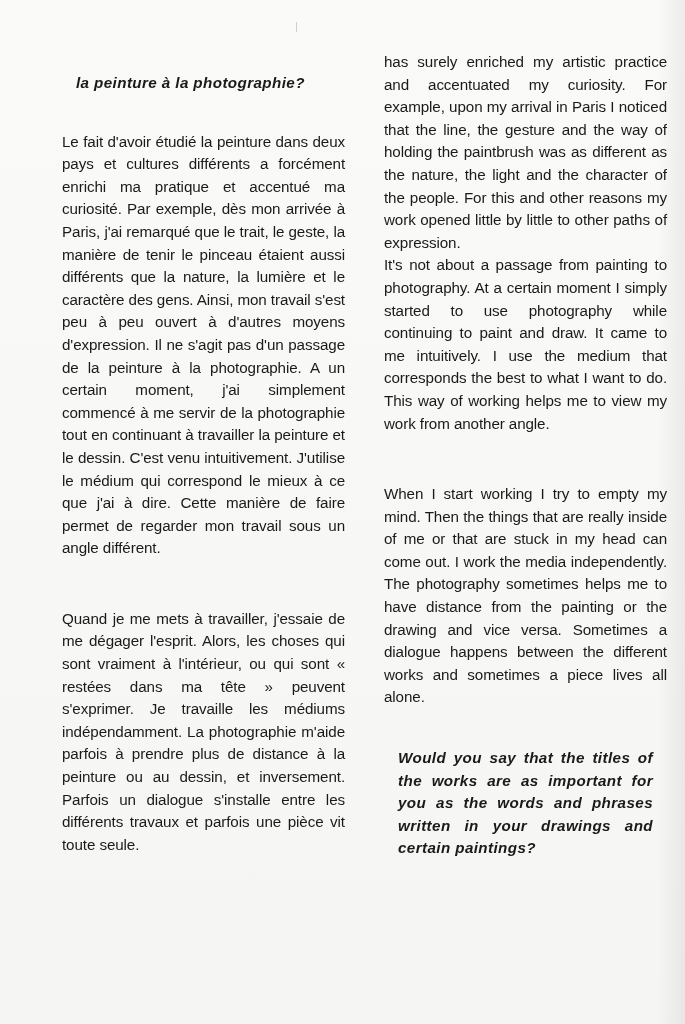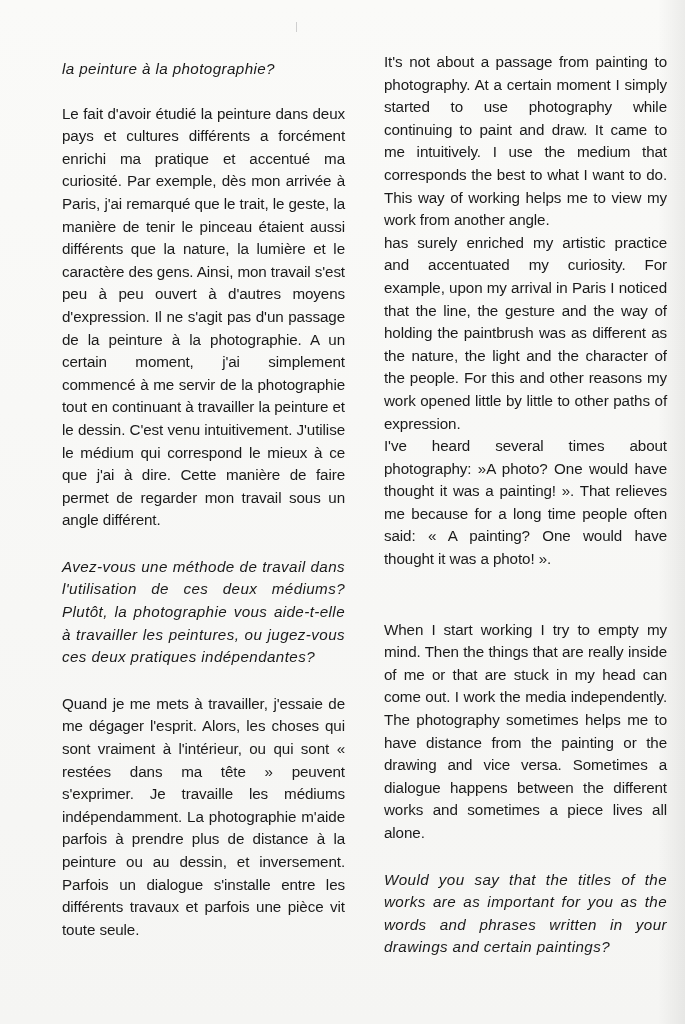--- a/index.html
+++ b/index.html
@@ -33,23 +33,23 @@
   .col-left {
     left: 62px;
     width: 283px;
   }
   .col-right {
     left: 384px;
     width: 283px;
     top: 51px;
   }
   .question {
-    font-weight: normal;
+    font-weight: bold;
     font-style: italic;
-    margin: 0;
+    margin: 14px;
     letter-spacing: 0.4px;
     text-align: justify;
   }
   .answer {
     margin: 0;
   }
   .gap-small { height: 22px; }
   .gap-big { height: 24px; }
   .para { margin: 0; }
   .fold-mark {
@@ -65,29 +65,27 @@
 <body>
 
 <div class="page">
   <div class="fold-mark"></div>
 
   <div class="column col-left">
     <p class="question">la peinture à la photographie?</p>
     <div class="gap-small"></div>
     <p class="answer para">Le fait d'avoir étudié la peinture dans deux pays et cultures différents a forcément enrichi ma pratique et accentué ma curiosité. Par exemple, dès mon arrivée à Paris, j'ai remarqué que le trait, le geste, la manière de tenir le pinceau étaient aussi différents que la nature, la lumière et le caractère des gens. Ainsi, mon travail s'est peu à peu ouvert à d'autres moyens d'expression. Il ne s'agit pas d'un passage de la peinture à la photographie. A un certain moment, j'ai simplement commencé à me servir de la photographie tout en continuant à travailler la peinture et le dessin. C'est venu intuitivement. J'utilise le médium qui correspond le mieux à ce que j'ai à dire. Cette manière de faire permet de regarder mon travail sous un angle différent.</p>
     <div class="gap-big"></div>
-    <p class="question">Avez-vous une méthode de travail dans l'utilisation de ces deux médiums? Plutôt, la photographie vous aide-t-elle à travailler les peintures, ou jugez-vous ces deux pratiques indépendantes?</p>
     <div class="gap-big"></div>
     <p class="answer para">Quand je me mets à travailler, j'essaie de me dégager l'esprit. Alors, les choses qui sont vraiment à l'intérieur, ou qui sont « restées dans ma tête » peuvent s'exprimer. Je travaille les médiums indépendamment. La photographie m'aide parfois à prendre plus de distance à la peinture ou au dessin, et inversement. Parfois un dialogue s'installe entre les différents travaux et parfois une pièce vit toute seule.</p>
 
   </div>
 
   <div class="column col-right">
+    <p class="answer para">has surely enriched my artistic practice and accentuated my curiosity. For example, upon my arrival in Paris I noticed that the line, the gesture and the way of holding the paintbrush was as different as the nature, the light and the character of the people. For this and other reasons my work opened little by little to other paths of expression.</p>
     <p class="answer para">It's not about a passage from painting to photography. At a certain moment I simply started to use photography while continuing to paint and draw. It came to me intuitively. I use the medium that corresponds the best to what I want to do. This way of working helps me to view my work from another angle.</p>
-    <p class="answer para">has surely enriched my artistic practice and accentuated my curiosity. For example, upon my arrival in Paris I noticed that the line, the gesture and the way of holding the paintbrush was as different as the nature, the light and the character of the people. For this and other reasons my work opened little by little to other paths of expression.</p>
-    <p class="answer para">I've heard several times about photography: »A photo? One would have thought it was a painting! ». That relieves me because for a long time people often said: « A painting?  One would have thought it was a photo! ».</p>
     <div class="gap-big"></div>
     <div class="gap-big"></div>
     <p class="answer para">When I start working I try to empty my mind. Then the things that are really inside of me or that are stuck in my head can come out. I work the media independently. The photography sometimes helps me to have distance from the painting or the drawing and vice versa. Sometimes a dialogue happens between the different works and sometimes a piece lives all alone.</p>
     <div class="gap-big"></div>
     <p class="question">Would you say that the titles of the works are as important for you as the words and phrases written in your drawings and certain paintings?</p>
   </div>
 </div>
 
 </body></html>

